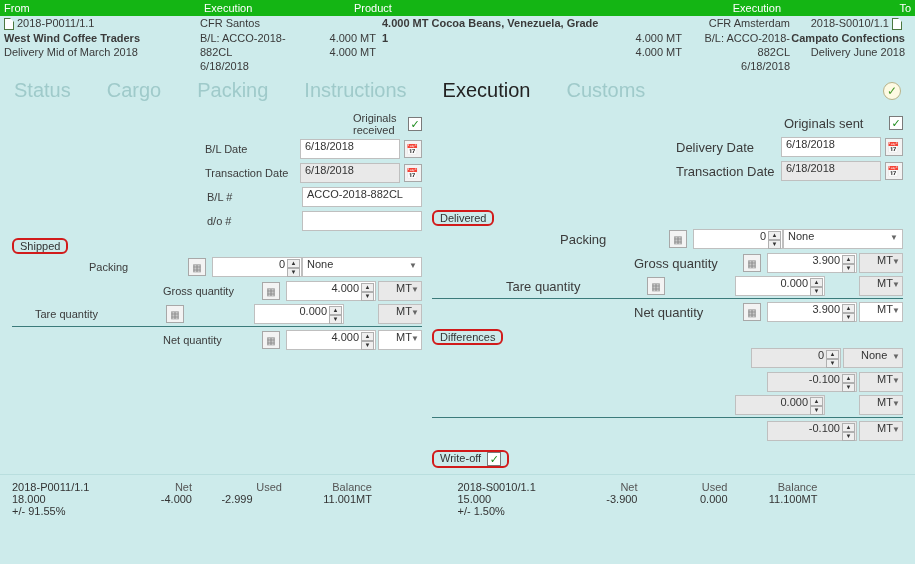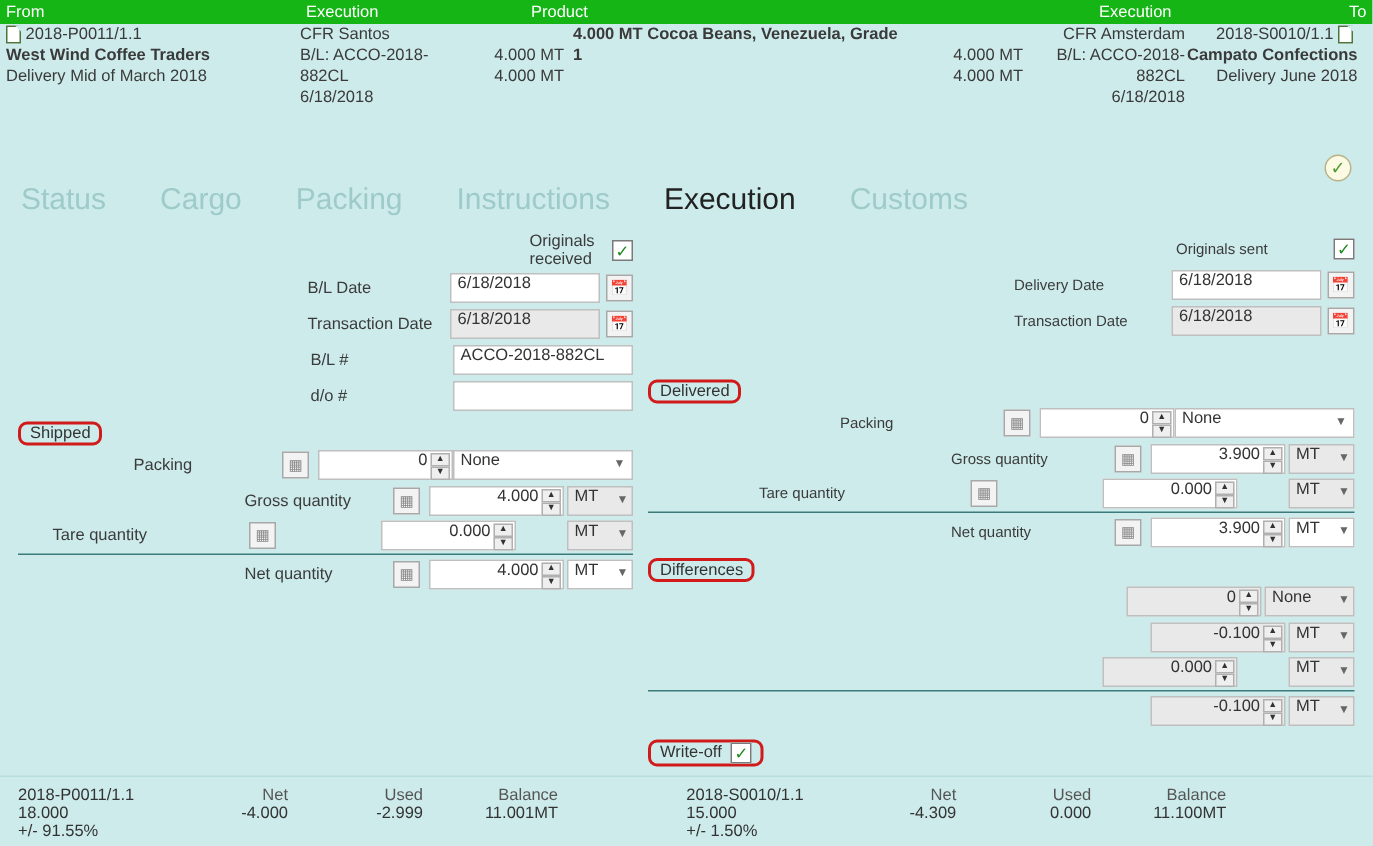--- a/index.html
+++ b/index.html
@@ -59,41 +59,41 @@
     border-top-color:#cdebeb;
   }
   
   .tabs {
     display:flex;
     gap:36px;
     padding: 6px 14px 8px 14px;
     align-items:center;
     font-size:20px;
   }
-  .tab { color:#9fcaca; cursor:pointer;margin-top:44px;}
+  .tab { color:#9fcaca; cursor:pointer;}
   .tab.active { color:#222; font-weight:400;}
   .check-btn {
     margin-left:auto;
     width:18px;height:18px;border-radius:50%;
     background:#fdfae3;
     border:1px solid #b8b38a;
     display:flex;align-items:center;justify-content:center;
     color:#4a9a2f;font-size:12px;
   }
   
   .body-cols {
     display:flex;
     gap:10px;
     padding:2px 12px 4px 12px;
   }
   .leftcol { width:410px; }
   .rightcol { flex:1; }
   .row { display:flex; align-items:center; min-height:22px; margin-bottom:2px;justify-content:flex-end;}
   .lbl { width:95px; font-size:11px; color:#3b3b3b;}
-  .lbl2 { width:105px; font-size:10px; color:#3b3b3b;margin-left:46px;}
+  .lbl2 { width:105px; font-size:13px; color:#3b3b3b;margin-left:46px;}
   .chk {
     width:14px;height:14px;border:1px solid #7a7a7a;background:#fff;
     display:inline-flex;align-items:center;justify-content:center;
     color:#1a8a1a;font-size:11px;
   }
   .input {
     height:20px;border:1px solid #bfbfbf;background:#fff;
     padding:0 4px;font-size:11px;
   }
   .input.ro { background:#e9e9e9; }
@@ -115,21 +115,21 @@
     height:20px;width:90px;border:1px solid #bfbfbf;background:#fff;
     text-align:right;padding-right:16px;font-size:11px;position:relative;
   }
   .spin {
     position:absolute;right:1px;top:1px;bottom:1px;width:13px;
     display:flex;flex-direction:column;
   }
   .spin span{flex:1;border:1px solid #b0b0b0;background:#efefef;font-size:6px;text-align:center;line-height:7px;}
   .unit-sel {
     height:20px;width:44px;border:1px solid #bfbfbf;background:#fff;
-    font-size:11px;padding-left:4px;position:relative;margin-left:2px;
+    font-size:11px;padding-left:17px;position:relative;margin-left:2px;
   }
   .unit-sel.ro{background:#e9e9e9;}
   .unit-sel .dd{position:absolute;right:2px;top:3px;font-size:8px;color:#666;}
   .pack-sel {
     height:20px;width:120px;border:1px solid #bfbfbf;background:#fff;
     font-size:11px;padding-left:4px;position:relative;margin-left:0px;
   }
   .pack-sel .dd{position:absolute;right:4px;top:3px;font-size:8px;color:#666;}
   .uline { border-bottom:1px solid #3b7b7b; padding-bottom:2px;gap:32px;}
   
@@ -375,37 +375,37 @@
   <div class="fcol">
     <div class="frow">
       <div class="fcell">2018-P0011/1.1</div>
       <div class="fcell fhead" style="text-align:right">Net</div>
       <div class="fcell fhead" style="text-align:right">Used</div>
       <div class="fcell fhead" style="text-align:right">Balance</div>
     </div>
     <div class="frow">
       <div class="fcell">18.000</div>
       <div class="fcell" style="text-align:right">-4.000</div>
-      <div class="fcell" style="text-align:right">-2.999</div>
+      <div class="fcell" style="text-align:center">-2.999</div>
       <div class="fcell" style="text-align:right">11.001MT</div>
     </div>
     <div class="frow">
         <div class="fcell">+/- 91.55%</div>
       </div>
   </div>
   <div class="fcol">
     <div class="frow">
       <div class="fcell">2018-S0010/1.1</div>
       <div class="fcell fhead" style="text-align:right">Net</div>
       <div class="fcell fhead" style="text-align:right">Used</div>
       <div class="fcell fhead" style="text-align:right">Balance</div>
     </div>
     <div class="frow">
       <div class="fcell">15.000</div>
-      <div class="fcell" style="text-align:right">-4.309</div>
+      <div class="fcell" style="text-align:right">-3.900</div>
       <div class="fcell" style="text-align:right">0.000</div>
       <div class="fcell" style="text-align:right">11.100MT</div>
     </div>
     <div class="frow">
         <div class="fcell">+/- 1.50%</div>
       </div>
   </div>
 </div>
 
 </body></html>

